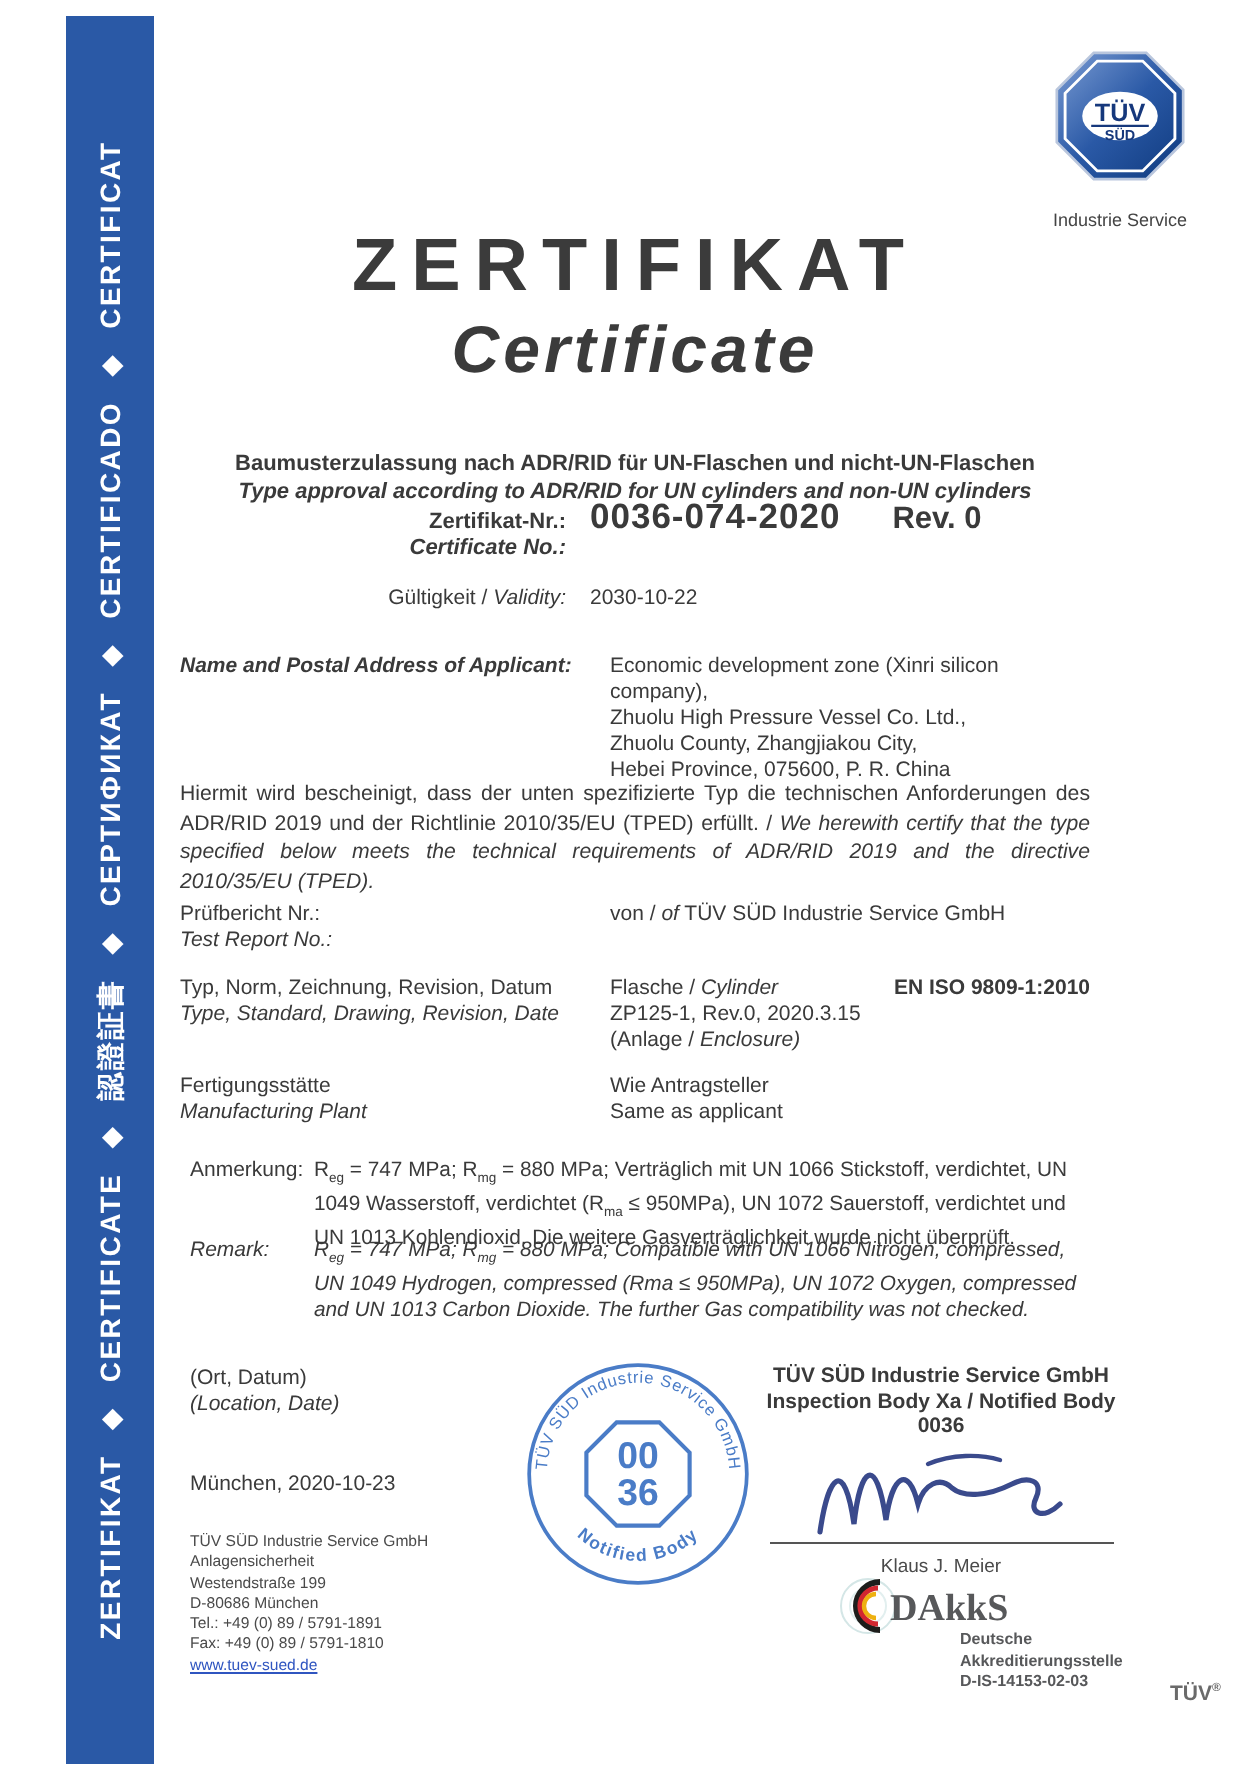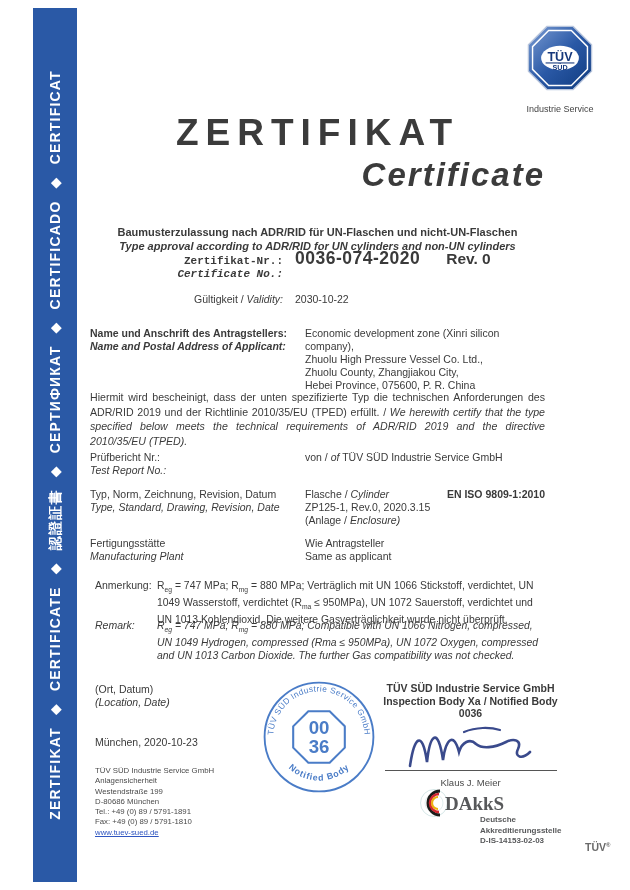--- a/index.html
+++ b/index.html
@@ -23,30 +23,30 @@
     transform-origin:0 0;transform:rotate(-90deg);
     color:#fff;font-weight:bold;font-size:14px;letter-spacing:1.2px;word-spacing:7px;
     text-align:center;white-space:nowrap;
   }
   
   .logo-block{position:absolute;left:508px;top:22px;width:104px;text-align:center;}
   .logo-caption{font-size:9px;color:#444;margin-top:6px;}
   
   .title-block{position:absolute;left:90px;top:112px;width:455px;text-align:center;color:#3b3b3b;}
   .title-de{font-size:37px;font-weight:bold;letter-spacing:7px;}
-  .title-en{font-size:33px;font-weight:bold;font-style:italic;letter-spacing:2px;margin-top:2px;text-align:right;}
+  .title-en{font-size:33px;font-weight:bold;font-style:italic;letter-spacing:2px;margin-top:2px;}
   .approval{position:absolute;left:80px;top:226px;width:475px;text-align:center;font-size:11px;font-weight:bold;line-height:13.5px;}
   
   .row{position:absolute;left:90px;width:455px;display:flex;font-size:10.5px;line-height:13px;}
   .col-label{width:215px;flex:none;}
   .col-value{flex:1;position:relative;}
   .col-label-r{width:193px;flex:none;text-align:right;}
   .pad-l{padding-left:12px;}
   .certno-row{top:252px;}
-  .certno-row .col-label-r{font-weight:bold;font-size:11px;line-height:12.5px;padding-top:3px;font-family:Liberation Mono, monospace;}
+  .certno-row .col-label-r{font-weight:bold;font-size:11px;line-height:12.5px;padding-top:3px;}
   .cert-number{font-size:17.5px;font-weight:bold;letter-spacing:0.5px;}
   .cert-rev{font-size:15.5px;font-weight:bold;margin-left:26px;}
   .validity-row{top:293px;}
   .applicant-row{top:327px;}
   .applicant-row .col-label{font-weight:bold;}
   .statement{position:absolute;left:90px;top:390px;width:455px;font-size:10.6px;line-height:14.6px;text-align:justify;}
   .testreport-row{top:451px;}
   .type-row{top:488px;}
   .std{position:absolute;right:0;top:0;font-weight:bold;}
   .plant-row{top:537px;}
@@ -117,21 +117,20 @@
     </div>
   </div>
 
   <div class="row validity-row">
     <div class="col-label-r"><span>Gültigkeit / </span><span class="it">Validity:</span></div>
     <div class="col-value pad-l">2030-10-22</div>
   </div>
 
   <div class="row applicant-row">
     <div class="col-label">
-      <div>Name und Anschrift des Antragstellers:</div>
       <div class="it">Name and Postal Address of Applicant:</div>
     </div>
     <div class="col-value">
       <div>Economic development zone (Xinri silicon company),</div>
       <div>Zhuolu High Pressure Vessel Co. Ltd.,</div>
       <div>Zhuolu County, Zhangjiakou City,</div>
       <div>Hebei Province, 075600, P. R. China</div>
     </div>
   </div>
 

